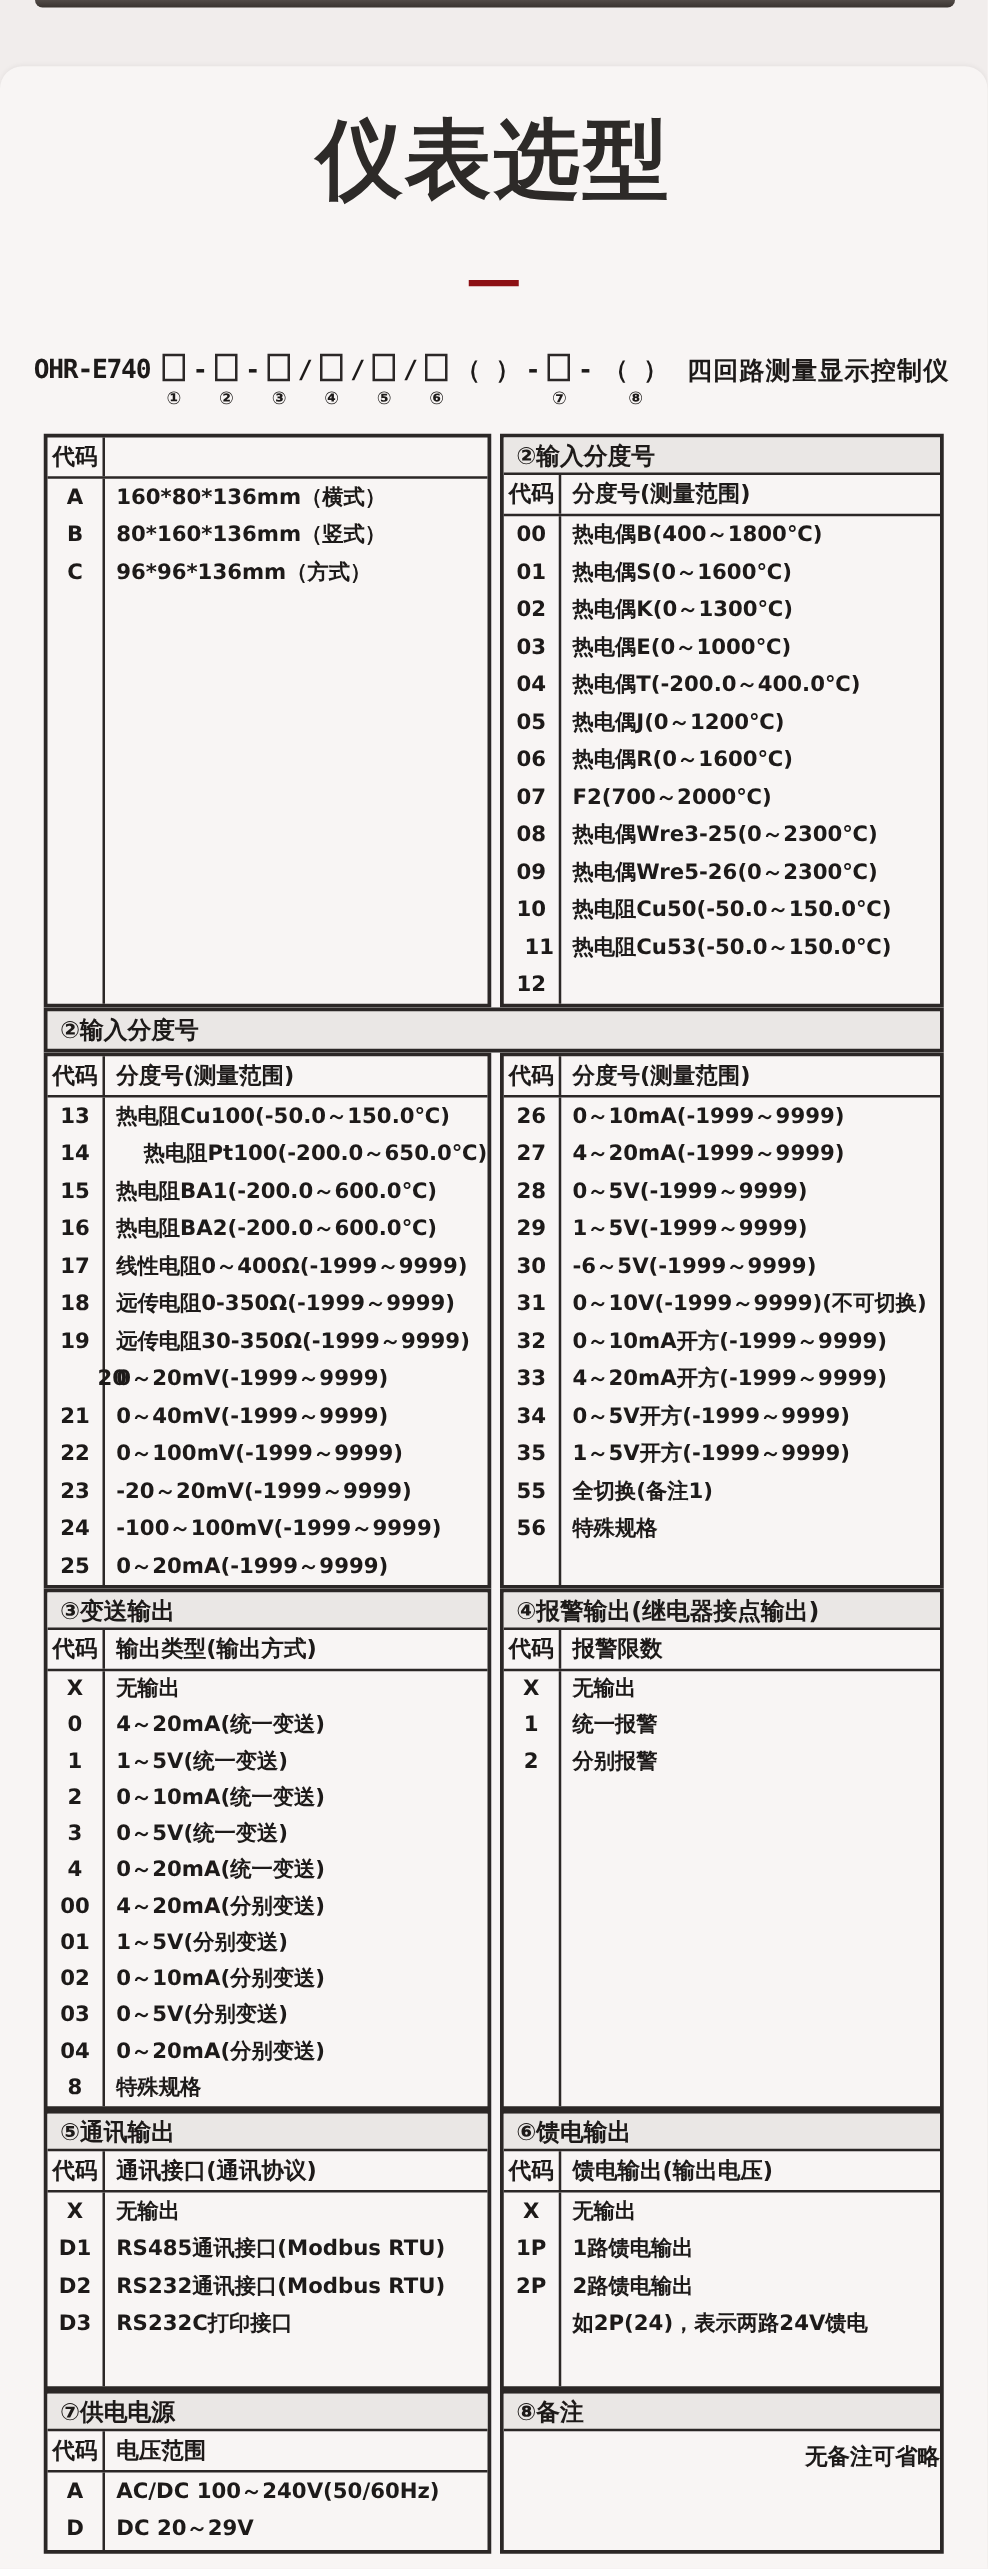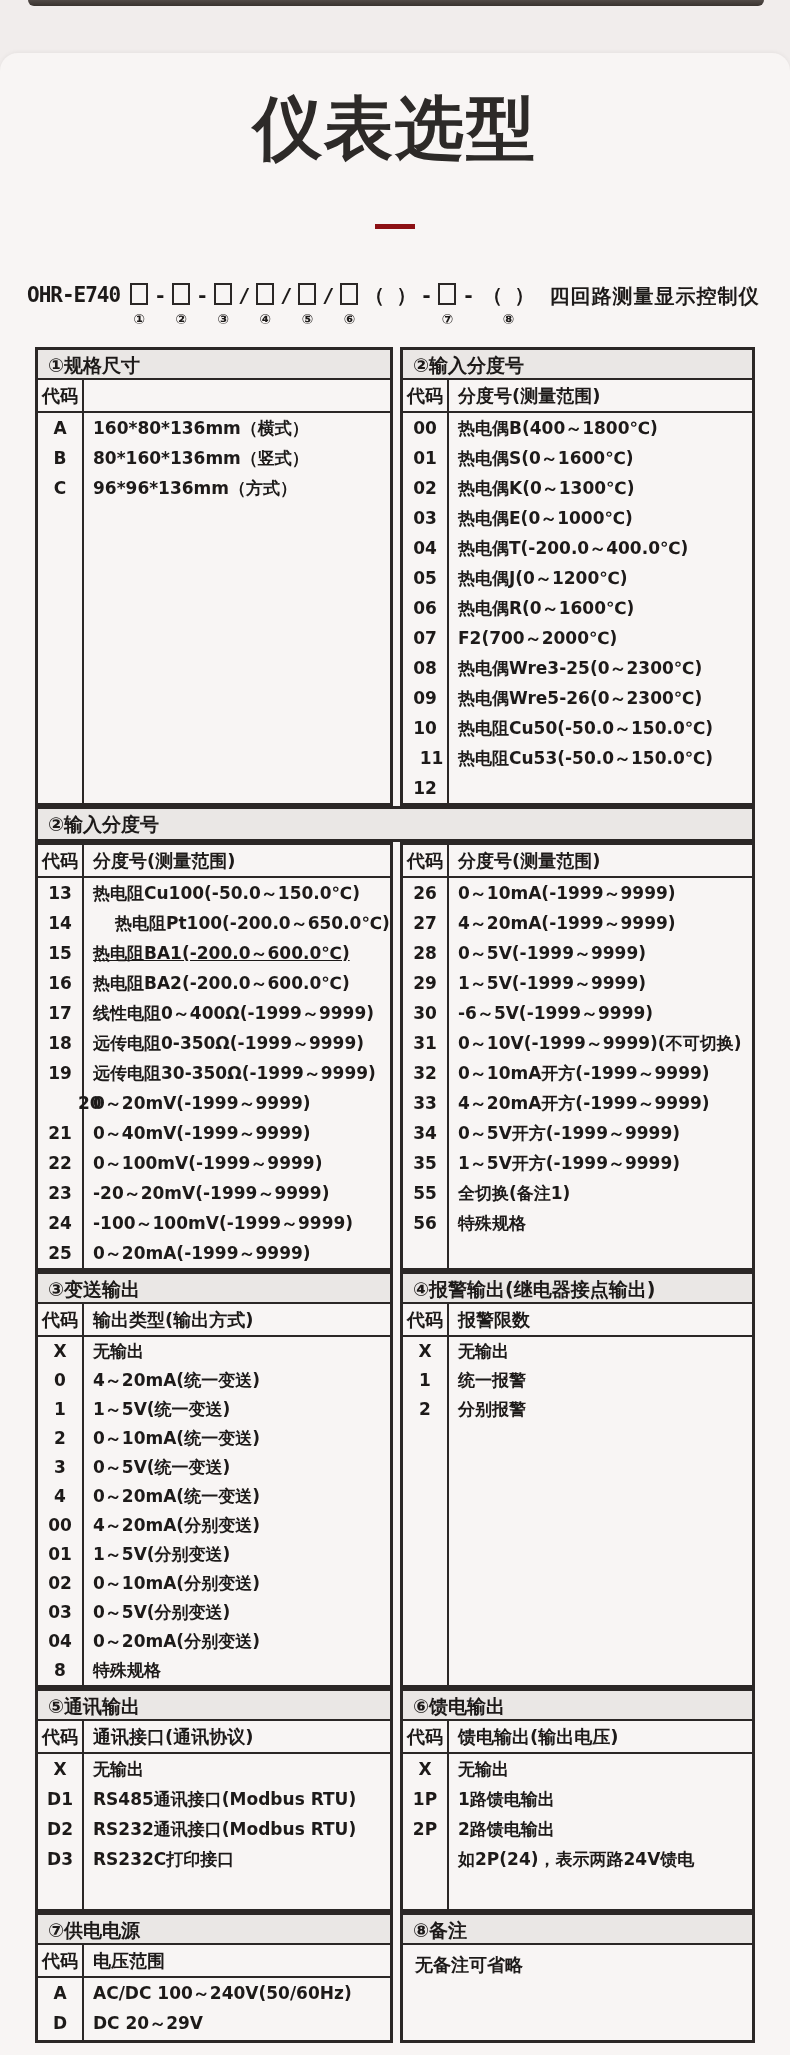--- a/index.html
+++ b/index.html
@@ -59,21 +59,21 @@
   }
   .col-head{ display:flex; border-bottom:2px solid #2b2726; height:33px; line-height:31px; font-size:18px; font-weight:bold; }
   .code-h{ width:46px; border-right:2px solid #2b2726; text-align:center; flex:none; }
   .val-h{ padding-left:9px; flex:1; white-space:nowrap; }
   .tbody{ display:flex; flex:1 0 auto; }
   .codecol{ width:46px; border-right:2px solid #2b2726; flex:none; text-align:center; }
   .valcol{ flex:1; min-width:0; }
   .cell{ font-size:17px; font-weight:bold; white-space:nowrap; }
   .val{ padding-left:9px; }
   .tbody.plain{ display:block; }
-  .note{ font-size:18px; font-weight:bold; padding:8px 0 0 12px; white-space:nowrap; }
+  .note{ font-size:18px; font-weight:bold; padding:8px 0 0 12px; white-space:nowrap;text-align:right; }
 </style>
 </head>
 <body>
 
 <div class="topbar"></div>
 
 <div class="card">
   <h1 class="title">仪表选型</h1>
   <div class="dash">
     <div class="dash-inner"></div>
@@ -81,21 +81,20 @@
 
   <div class="model">
     <span class="prefix">OHR-E740</span>
     <span id="model-pattern"><span class="seg boxwrap"><span class="mbox"></span><span class="mnum">①</span></span><span class="seg msep">-</span><span class="seg boxwrap"><span class="mbox"></span><span class="mnum">②</span></span><span class="seg msep">-</span><span class="seg boxwrap"><span class="mbox"></span><span class="mnum">③</span></span><span class="seg msep">/</span><span class="seg boxwrap"><span class="mbox"></span><span class="mnum">④</span></span><span class="seg msep">/</span><span class="seg boxwrap"><span class="mbox"></span><span class="mnum">⑤</span></span><span class="seg msep">/</span><span class="seg boxwrap"><span class="mbox"></span><span class="mnum">⑥</span></span><span class="seg msep">（ ）</span><span class="seg msep">-</span><span class="seg boxwrap"><span class="mbox"></span><span class="mnum">⑦</span></span><span class="seg msep">-</span><span class="seg boxwrap"><span class="msep">（ ）</span><span class="mnum">⑧</span></span></span>
     <span class="suffix">四回路测量显示控制仪</span>
   </div>
 
   <div class="seltable" id="seltable">
       <div class="pair">
         <div class="half">
-          <div class="sec-title">①规格尺寸</div>
           <div class="col-head">
             <div class="code-h">代码</div>
           </div>
           <div class="tbody" style="height: 390px;">
             <div class="codecol">
               <div class="cell code" style="line-height: 30px; height: 30px;">A</div>
               <div class="cell code" style="line-height: 30px; height: 30px;">B</div>
               <div class="cell code" style="line-height: 30px; height: 30px;">C</div>
             </div>
             <div class="valcol">
@@ -163,21 +162,21 @@
               <div class="cell code" style="line-height: 30px; height: 30px; padding-left: 40px;">20</div>
               <div class="cell code" style="line-height: 30px; height: 30px;">21</div>
               <div class="cell code" style="line-height: 30px; height: 30px;">22</div>
               <div class="cell code" style="line-height: 30px; height: 30px;">23</div>
               <div class="cell code" style="line-height: 30px; height: 30px;">24</div>
               <div class="cell code" style="line-height: 30px; height: 30px;">25</div>
             </div>
             <div class="valcol">
               <div class="cell val" style="line-height: 30px; height: 30px;">热电阻Cu100(-50.0～150.0℃)</div>
               <div class="cell val" style="line-height: 30px; height: 30px; padding-left: 31px;">热电阻Pt100(-200.0～650.0℃)</div>
-              <div class="cell val" style="line-height: 30px; height: 30px; text-decoration: underline;">热电阻BA1(-200.0～600.0℃)</div>
+              <div class="cell val" style="line-height: 30px; height: 30px;">热电阻BA1(-200.0～600.0℃)</div>
               <div class="cell val" style="line-height: 30px; height: 30px;">热电阻BA2(-200.0～600.0℃)</div>
               <div class="cell val" style="line-height: 30px; height: 30px;">线性电阻0～400Ω(-1999～9999)</div>
               <div class="cell val" style="line-height: 30px; height: 30px;">远传电阻0-350Ω(-1999～9999)</div>
               <div class="cell val" style="line-height: 30px; height: 30px;">远传电阻30-350Ω(-1999～9999)</div>
               <div class="cell val" style="line-height: 30px; height: 30px;">0～20mV(-1999～9999)</div>
               <div class="cell val" style="line-height: 30px; height: 30px;">0～40mV(-1999～9999)</div>
               <div class="cell val" style="line-height: 30px; height: 30px;">0～100mV(-1999～9999)</div>
               <div class="cell val" style="line-height: 30px; height: 30px;">-20～20mV(-1999～9999)</div>
               <div class="cell val" style="line-height: 30px; height: 30px;">-100～100mV(-1999～9999)</div>
               <div class="cell val" style="line-height: 30px; height: 30px;">0～20mA(-1999～9999)</div>

